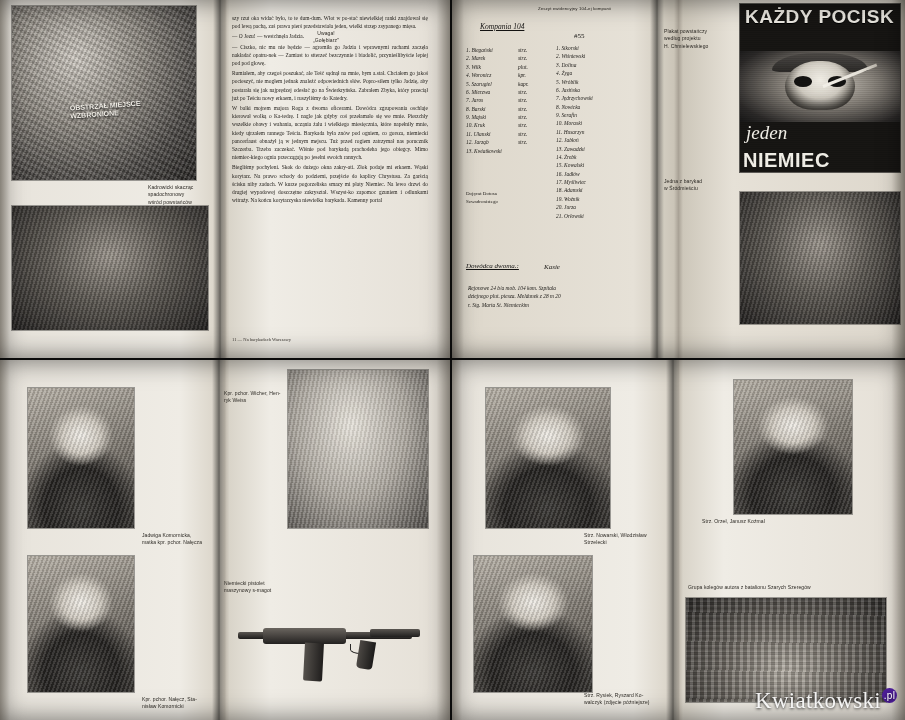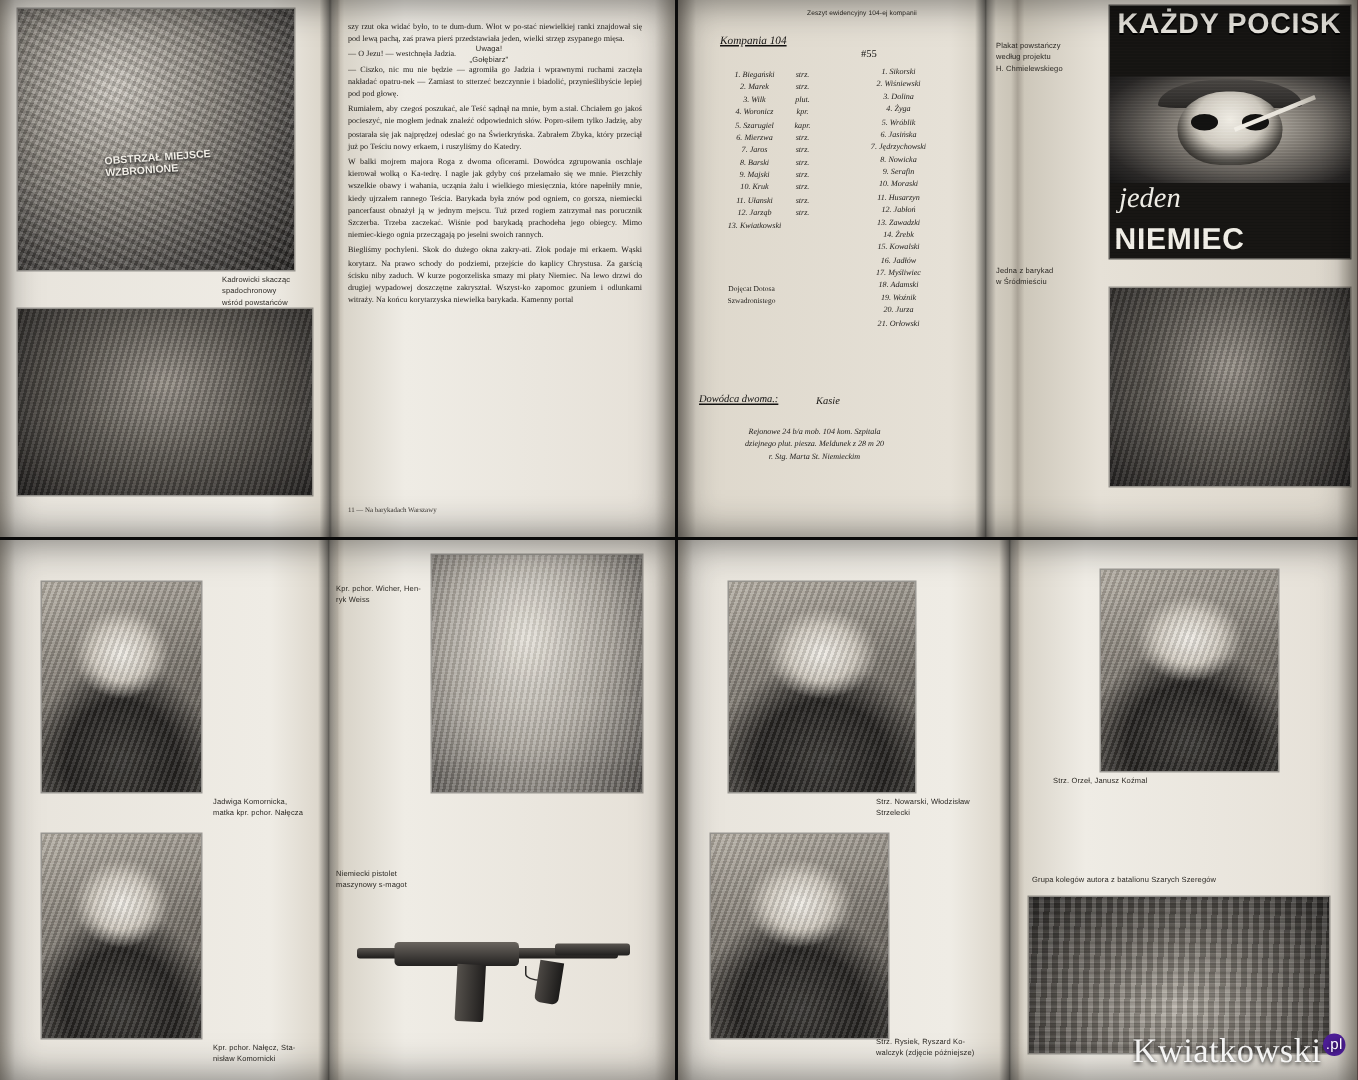--- a/index.html
+++ b/index.html
@@ -16,21 +16,21 @@
   .sheet {
     position: relative;
     width: 905px;
     height: 720px;
     background: #0b0b0b;
   }
   
   .quad {
     position: absolute;
     overflow: hidden;
-    background: #fca5a5;
+    background: #f97316;
   }
   #q-tl { left: 0;   top: 0;   width: 450px; height: 358px; }
   #q-tr { left: 452px; top: 0; width: 453px; height: 358px; }
   #q-bl { left: 0;   top: 360px; width: 450px; height: 360px; }
   #q-br { left: 452px; top: 360px; width: 453px; height: 360px; }
 
   
   .paper {
     position: absolute;
     inset: 0;
@@ -130,21 +130,20 @@
   }
 
   
   .ms {
     position: absolute;
     color: #1d1b18;
     font-family: "Liberation Serif", serif;
     font-style: italic;
     font-size: 5.4px;
     line-height: 1.55;
-    text-align: center;
   }
   .ms .row { white-space: nowrap; }
   .ms-title {
     position: absolute;
     font-family: "Liberation Serif", serif;
     font-style: italic;
     font-size: 7.5px;
     color: #141312;
     text-decoration: underline;
   }

